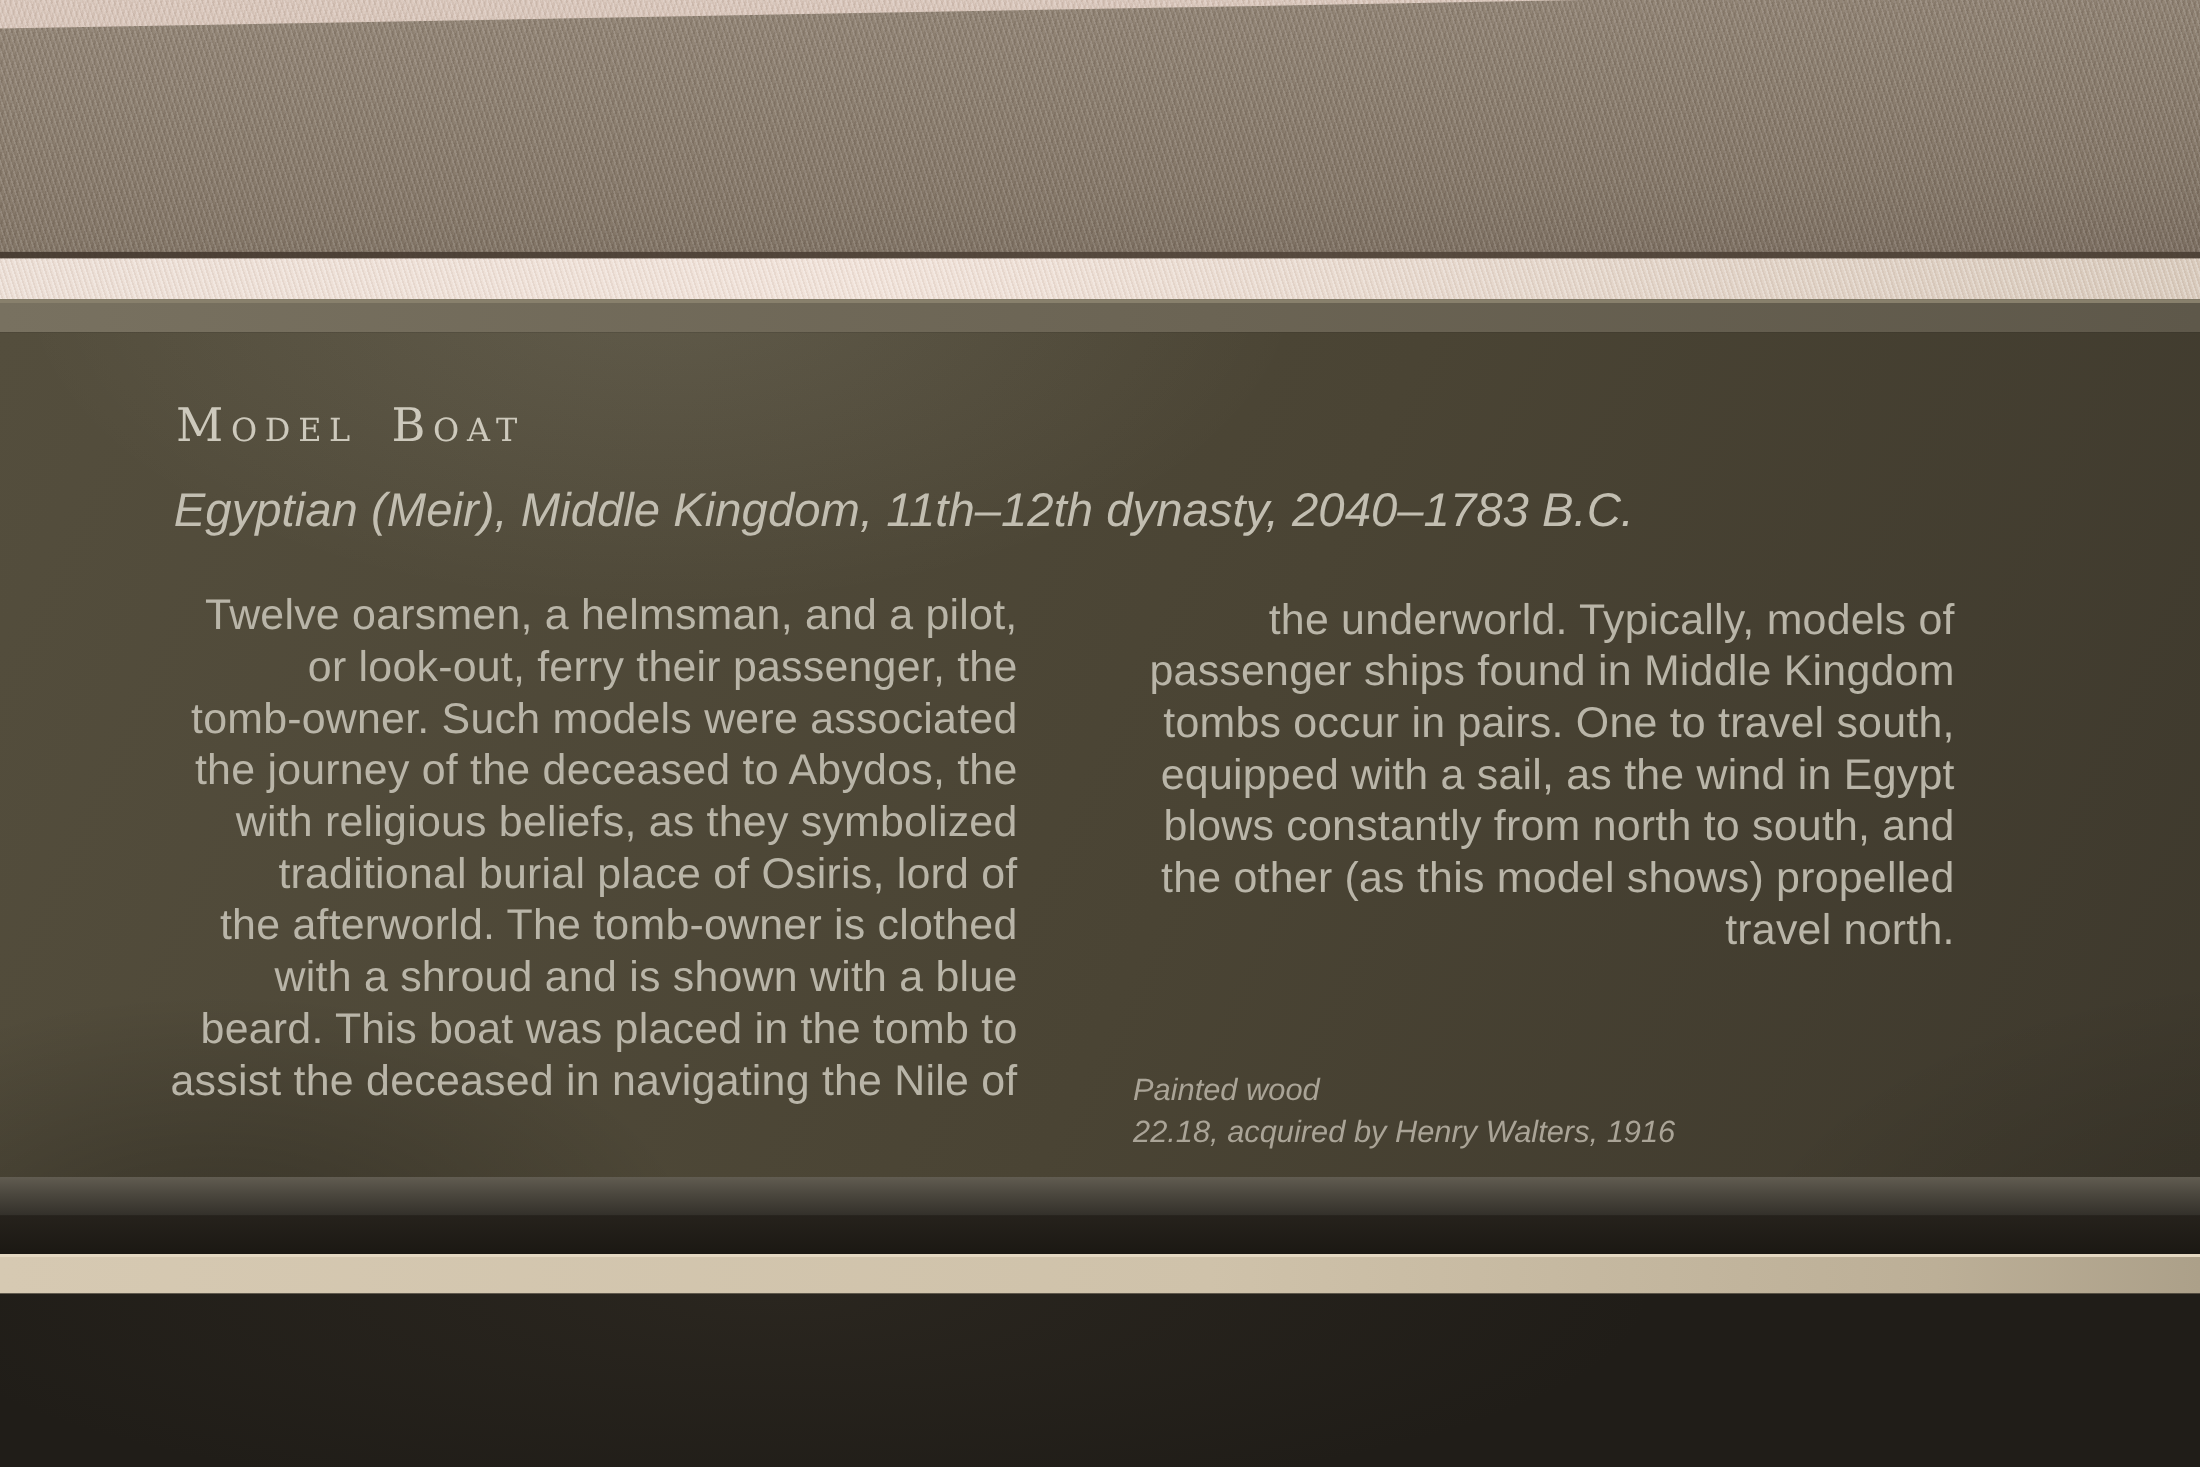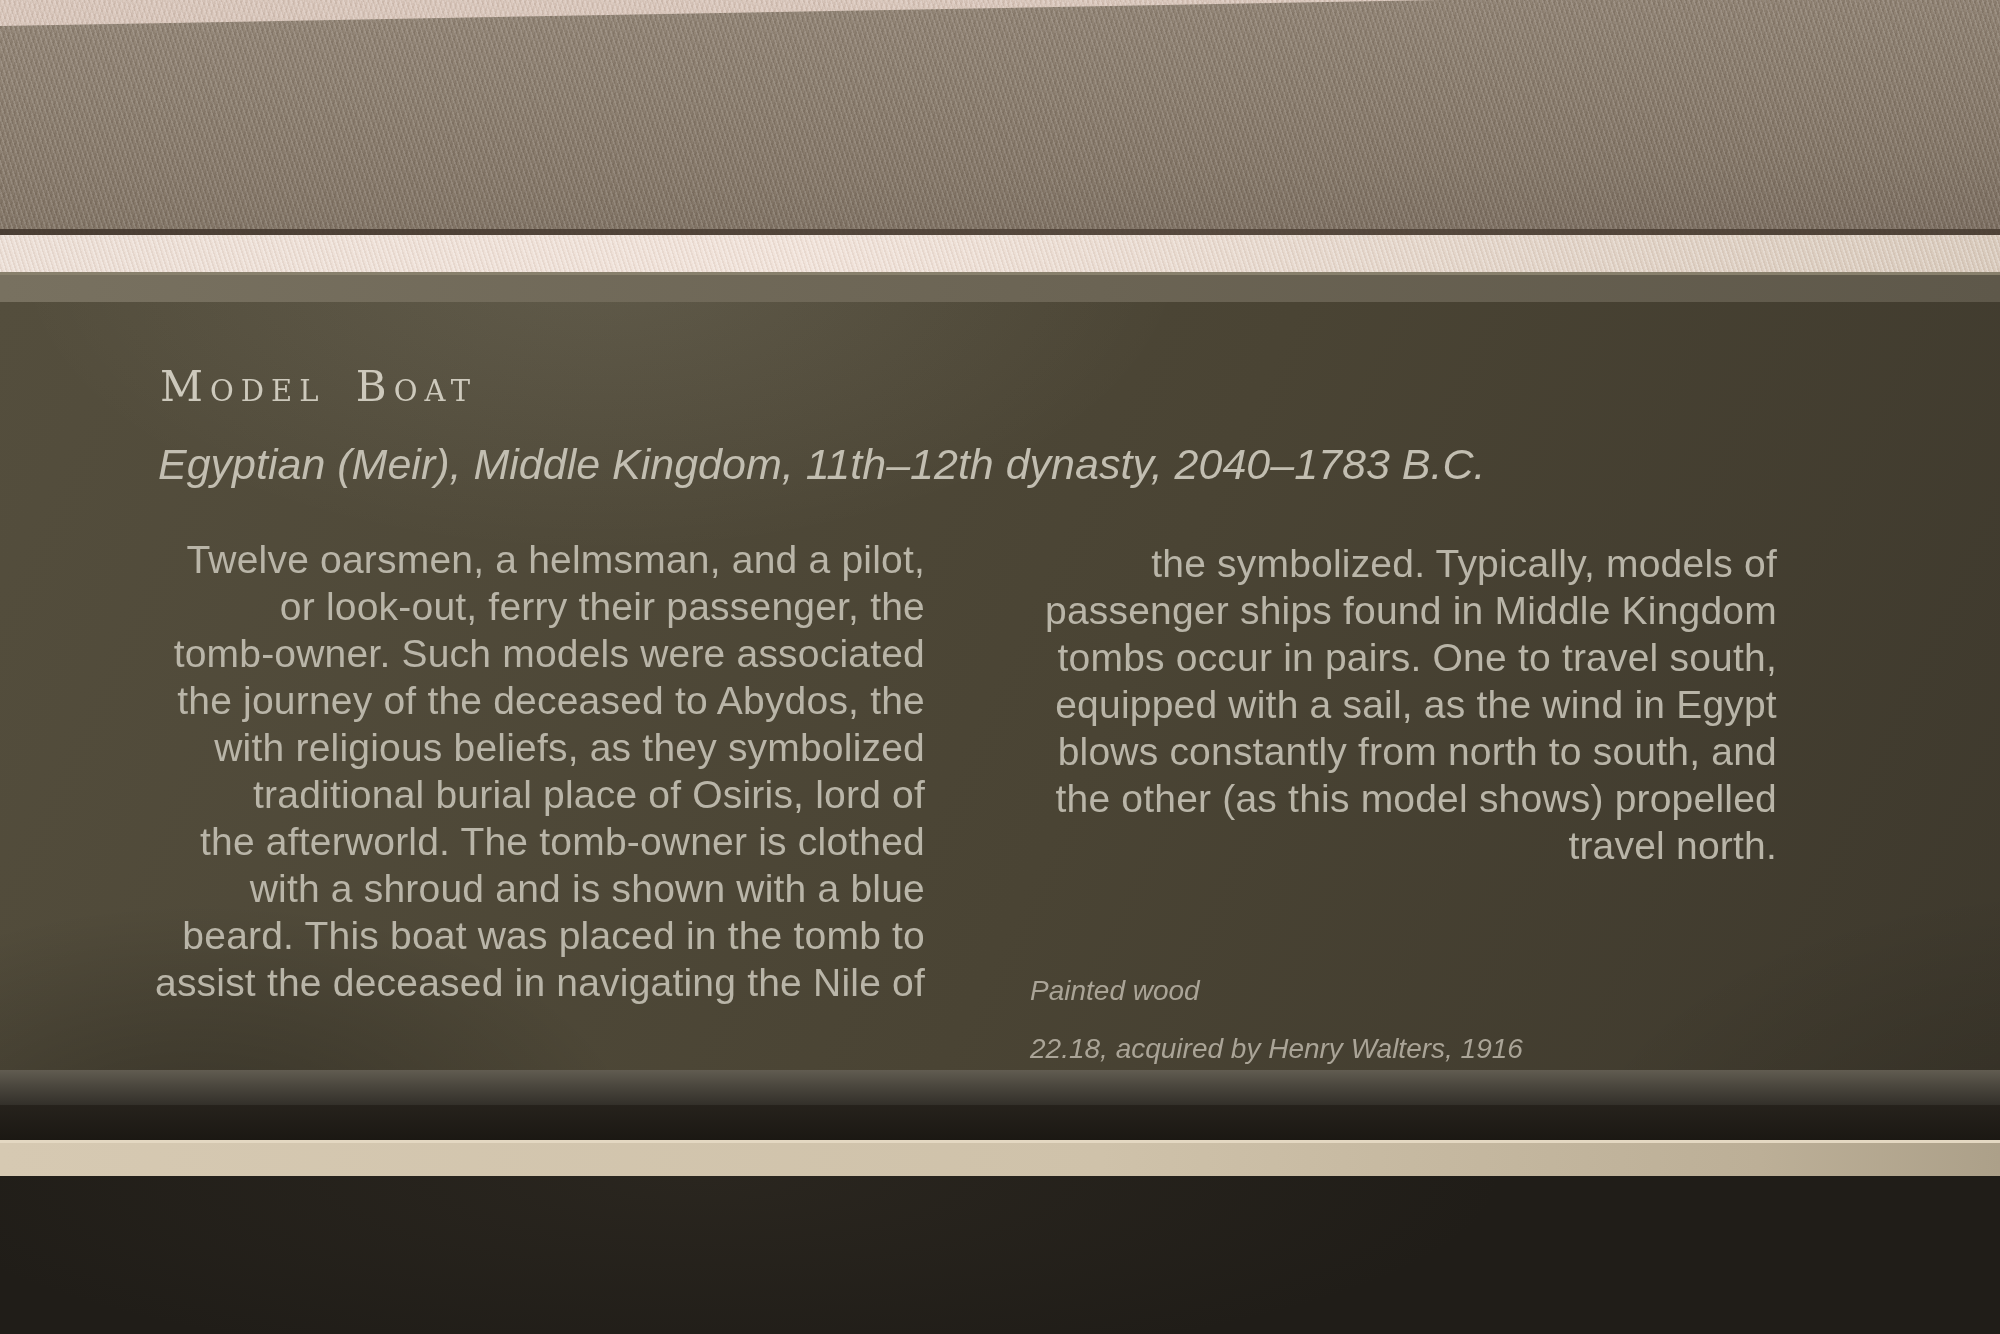--- a/index.html
+++ b/index.html
@@ -82,21 +82,21 @@
     color: var(--label-text, #b9b5a8);
     letter-spacing: 0.2px; white-space: nowrap; text-align: right;
   }
   .col-left  { left: 155px;  top: 234px; }
   .col-right { left: 1045px; top: 238px; }
   .credit {
     position: absolute; left: 1030px; top: 626px;
     font-style: italic; color: #aaa497; white-space: nowrap;
   }
   .credit .medium    { font-size: 28px; line-height: 38px; margin-top: 44px; }
-  .credit .accession { font-size: 28px; line-height: 38px; margin-top: 20px; }
+  .credit .accession { font-size: 28px; line-height: 38px; }
 
   
   .gap-dark {
     position: absolute; left: 0; top: 1105px; width: 2000px; height: 35px;
     background: linear-gradient(#26221c, #1b1813);
   }
   .ledge {
     position: absolute; left: 0; top: 1140px; width: 2000px; height: 36px;
     background:
       linear-gradient(#e4d8c2 0 3px, rgba(0,0,0,0) 3px),
@@ -134,21 +134,21 @@
         <div class="line">the journey of the deceased to Abydos, the</div>
         <div class="line">with religious beliefs, as they symbolized</div>
         <div class="line">traditional burial place of Osiris, lord of</div>
         <div class="line">the afterworld. The tomb-owner is clothed</div>
         <div class="line">with a shroud and is shown with a blue</div>
         <div class="line">beard. This boat was placed in the tomb to</div>
         <div class="line">assist the deceased in navigating the Nile of</div>
       </div>
 
       <div class="col col-right">
-        <div class="line">the symbolized. Typically, models of</div>
+        <div class="line">the underworld. Typically, models of</div>
         <div class="line">passenger ships found in Middle Kingdom</div>
         <div class="line">tombs occur in pairs. One to travel south,</div>
         <div class="line">equipped with a sail, as the wind in Egypt</div>
         <div class="line">blows constantly from north to south, and</div>
         <div class="line">the other (as this model shows) propelled</div>
         <div class="line">travel north.</div>
       </div>
 
       <div class="credit">
         <div class="medium">Painted wood</div>

